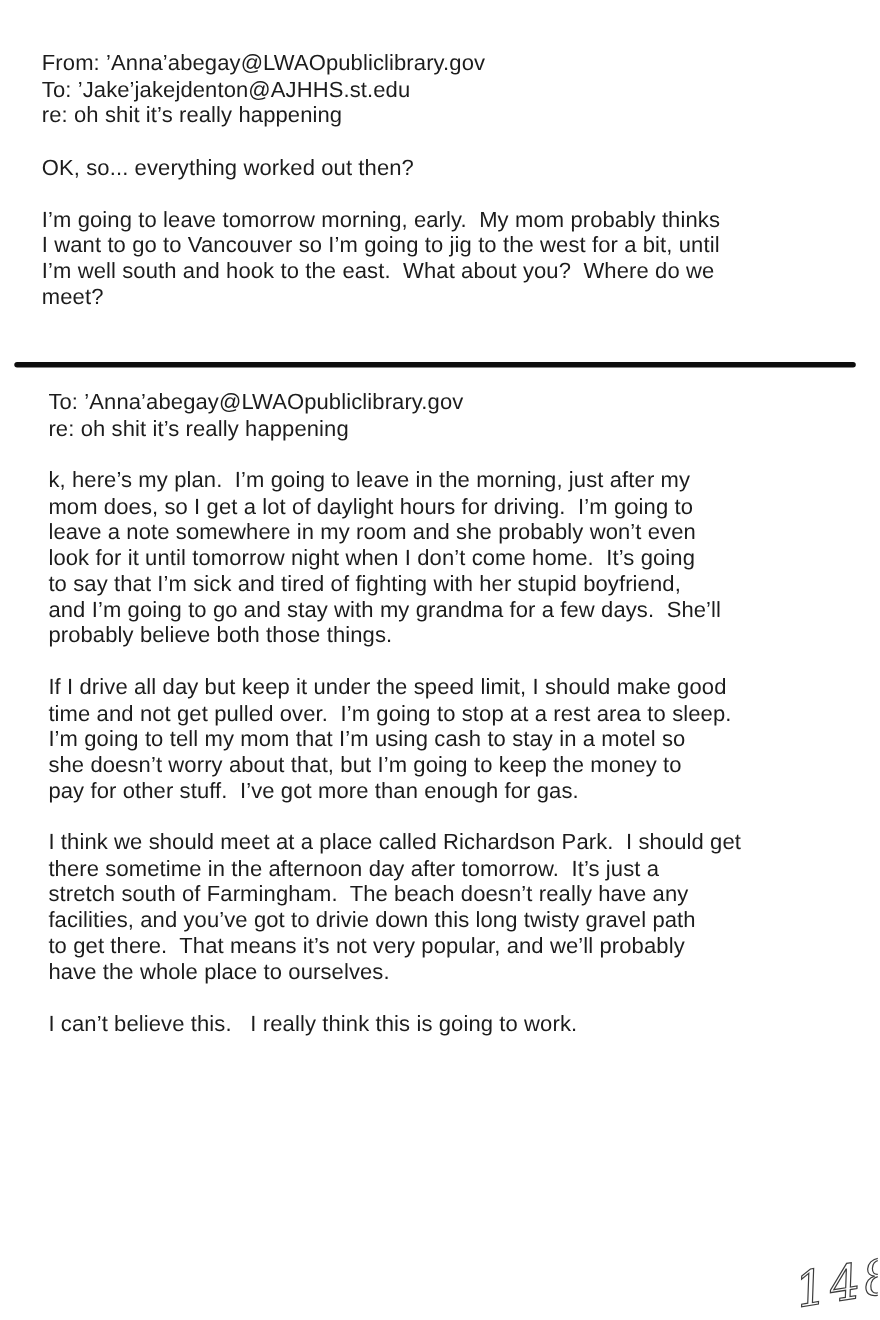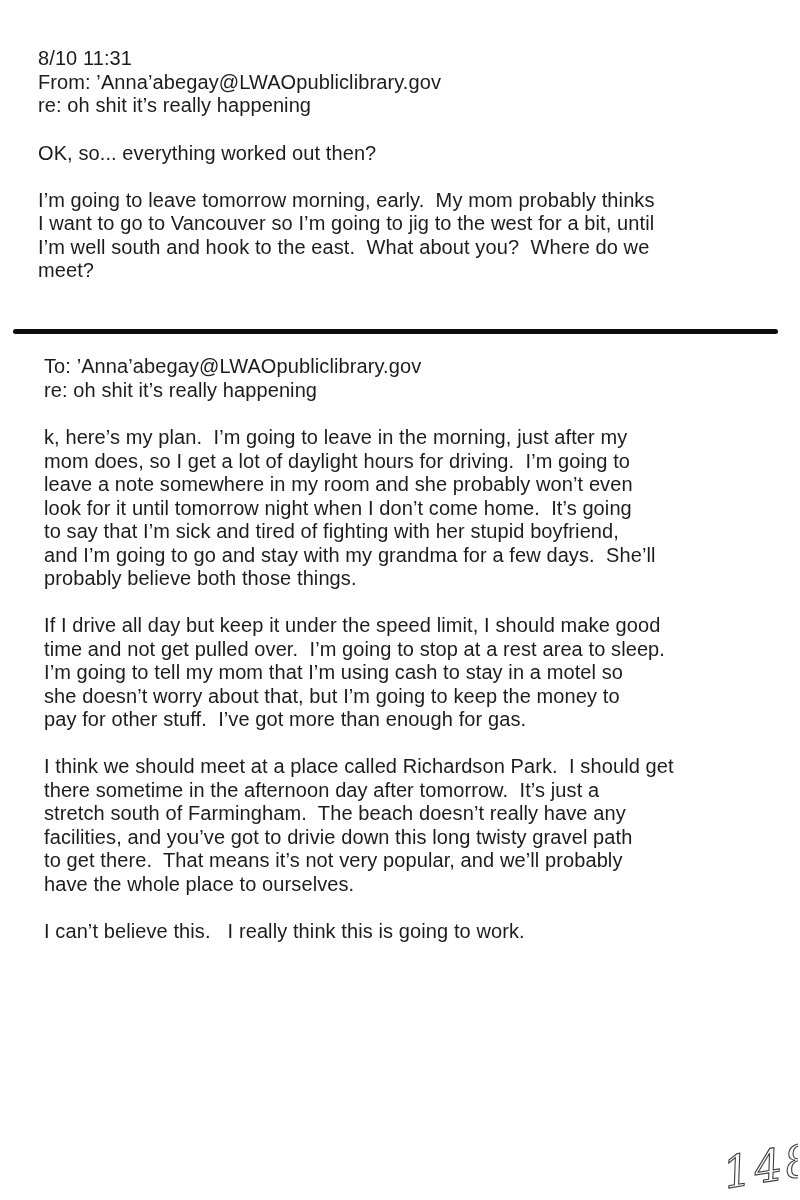--- a/index.html
+++ b/index.html
@@ -49,22 +49,22 @@
     height: 64px;
   }
 </style>
 </head>
 <body>
 
 <div class="page">
 
   <section class="email email-1">
     <div class="email-header">
-      <div>8/10 11:31</div>
       <div>From: ’Anna’abegay@LWAOpubliclibrary.gov</div>
+      <div>To: ’Jake’jakejdenton@AJHHS.st.edu</div>
       <div>re: oh shit it’s really happening</div>
     </div>
     <div class="email-body">OK, so... everything worked out then?
 
 I’m going to leave tomorrow morning, early.  My mom probably thinks
 I want to go to Vancouver so I’m going to jig to the west for a bit, until
 I’m well south and hook to the east.  What about you?  Where do we
 meet?</div>
   </section>
 

